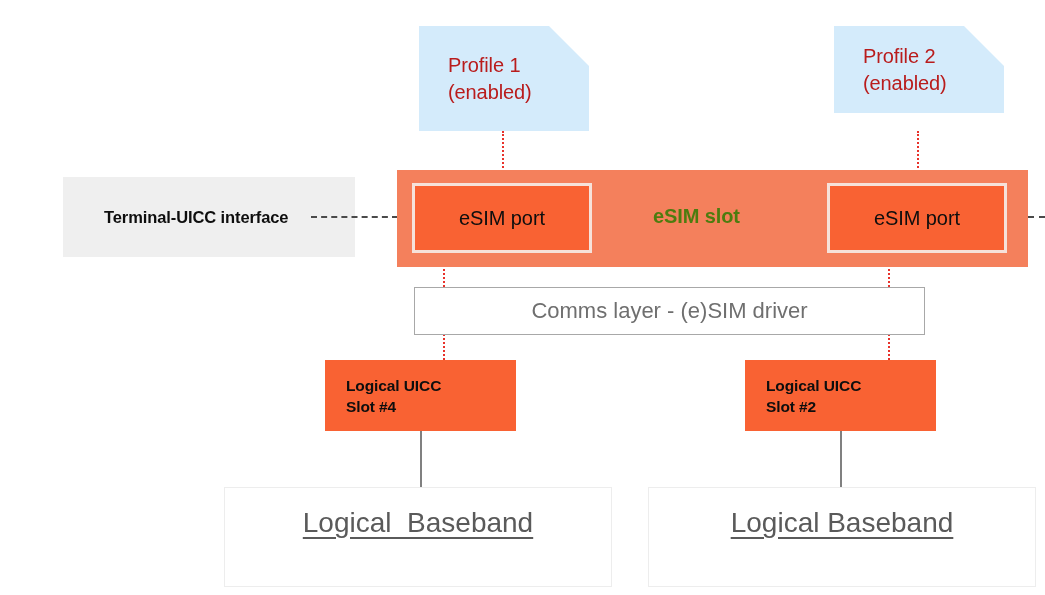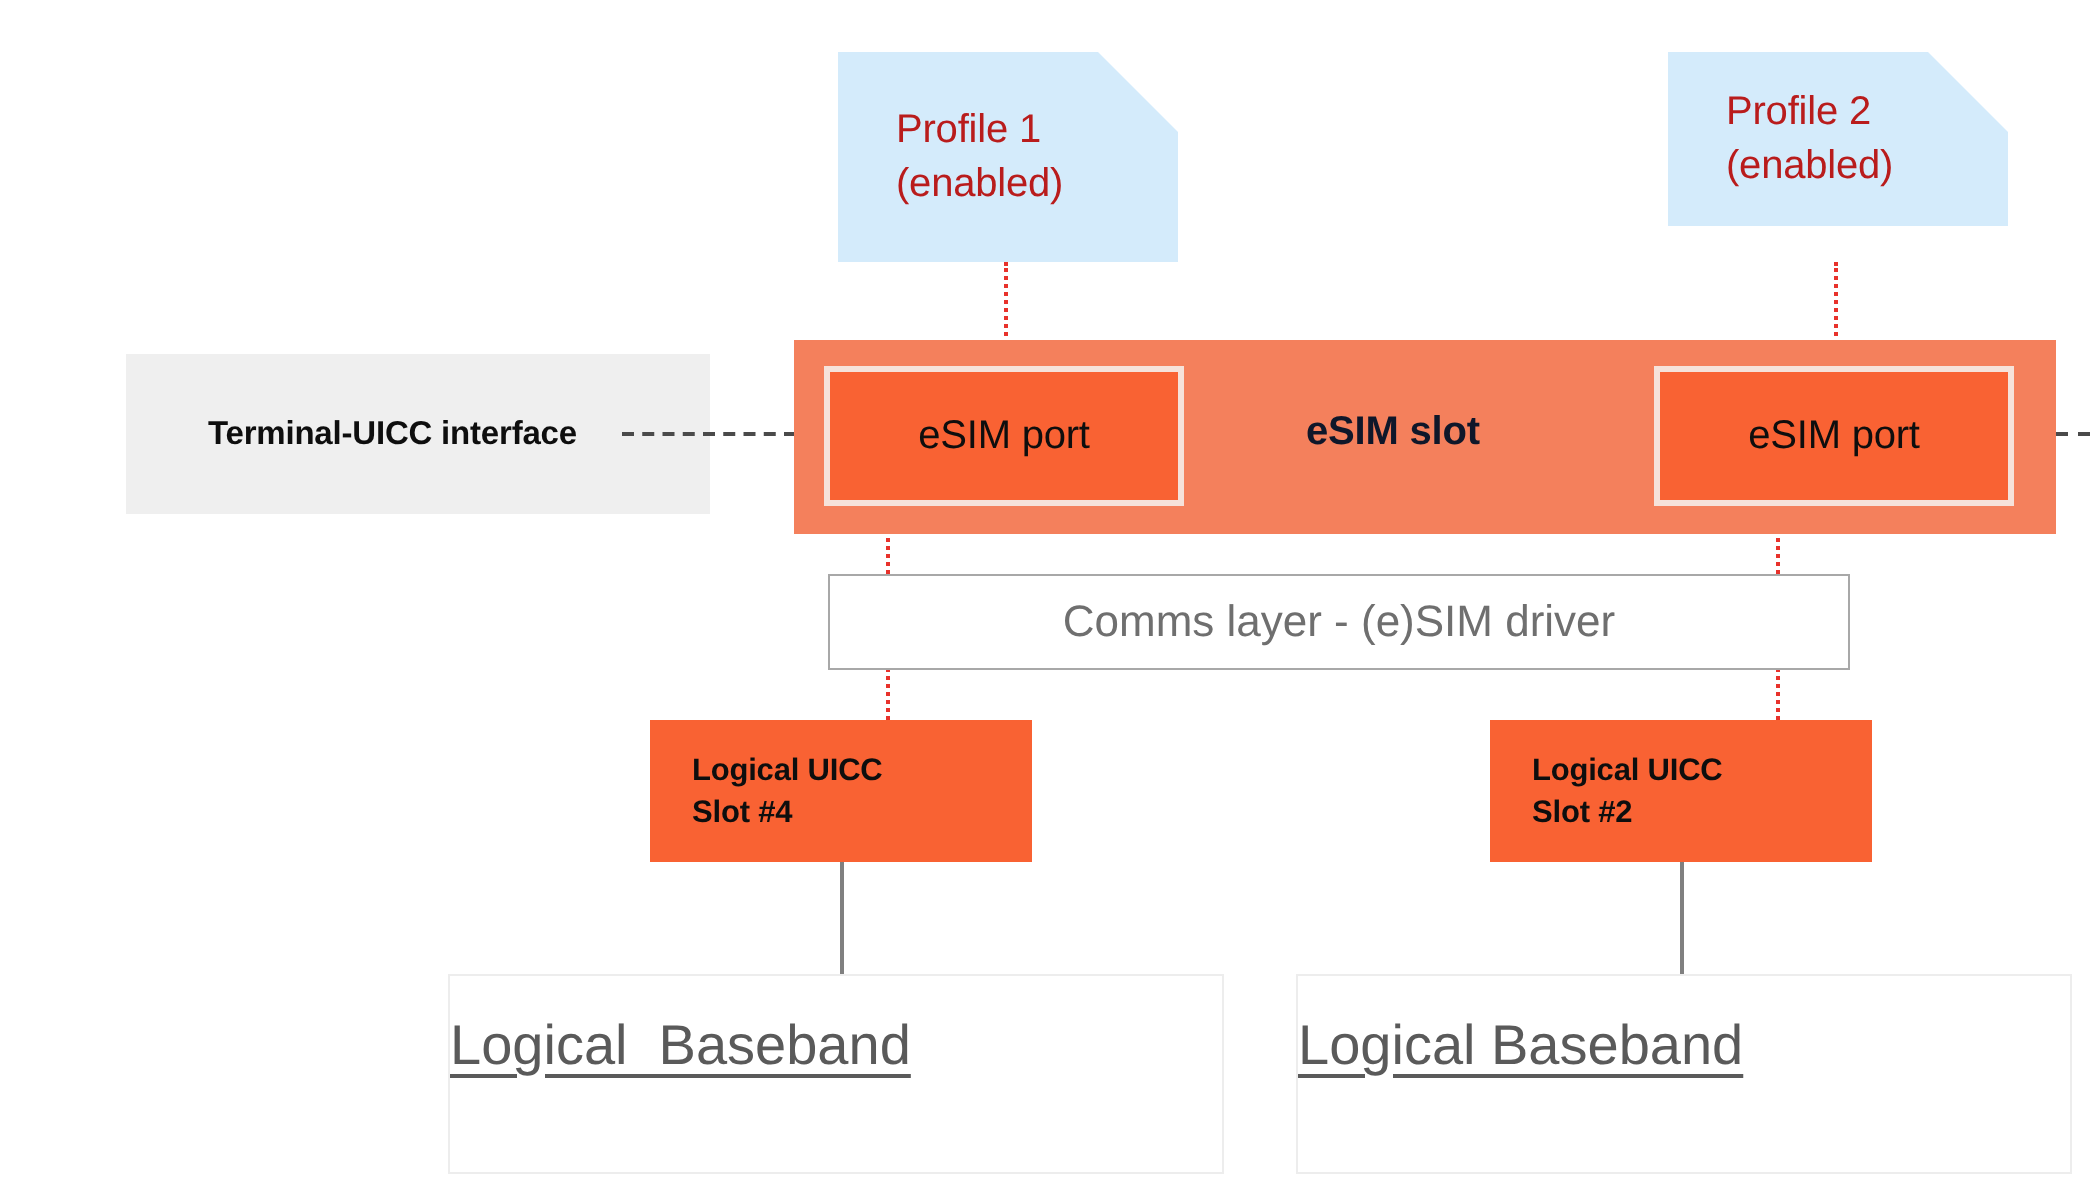--- a/index.html
+++ b/index.html
@@ -41,21 +41,21 @@
 
   
   #esim-slot {
     position: absolute;
     background: #F4805C;
   }
   #esim-slot-label {
     position: absolute;
     font-size: 20px;
     font-weight: bold;
-    color: #0f172a;
+    color: #4d7c0f;
     letter-spacing: -0.1px;
     white-space: nowrap;
   }
   .esim-port {
     position: absolute;
     background: #F96233;
     border: 3px solid #F6E2DA;
     box-sizing: border-box;
     display: flex;
     align-items: center;
@@ -146,20 +146,21 @@
   }
 
   
   .baseband-box {
     position: absolute;
     background: #ffffff;
     border: 1px solid #EDEDED;
     box-sizing: border-box;
     display: flex;
     align-items: flex-start;
+    justify-content: center;
     padding-top: 19px;
   }
   .baseband-box .bb-label {
     font-size: 28px;
     color: #5A5A5A;
     text-decoration: underline;
     text-underline-offset: 5px;
     letter-spacing: 0px;
     white-space: pre;
   }

